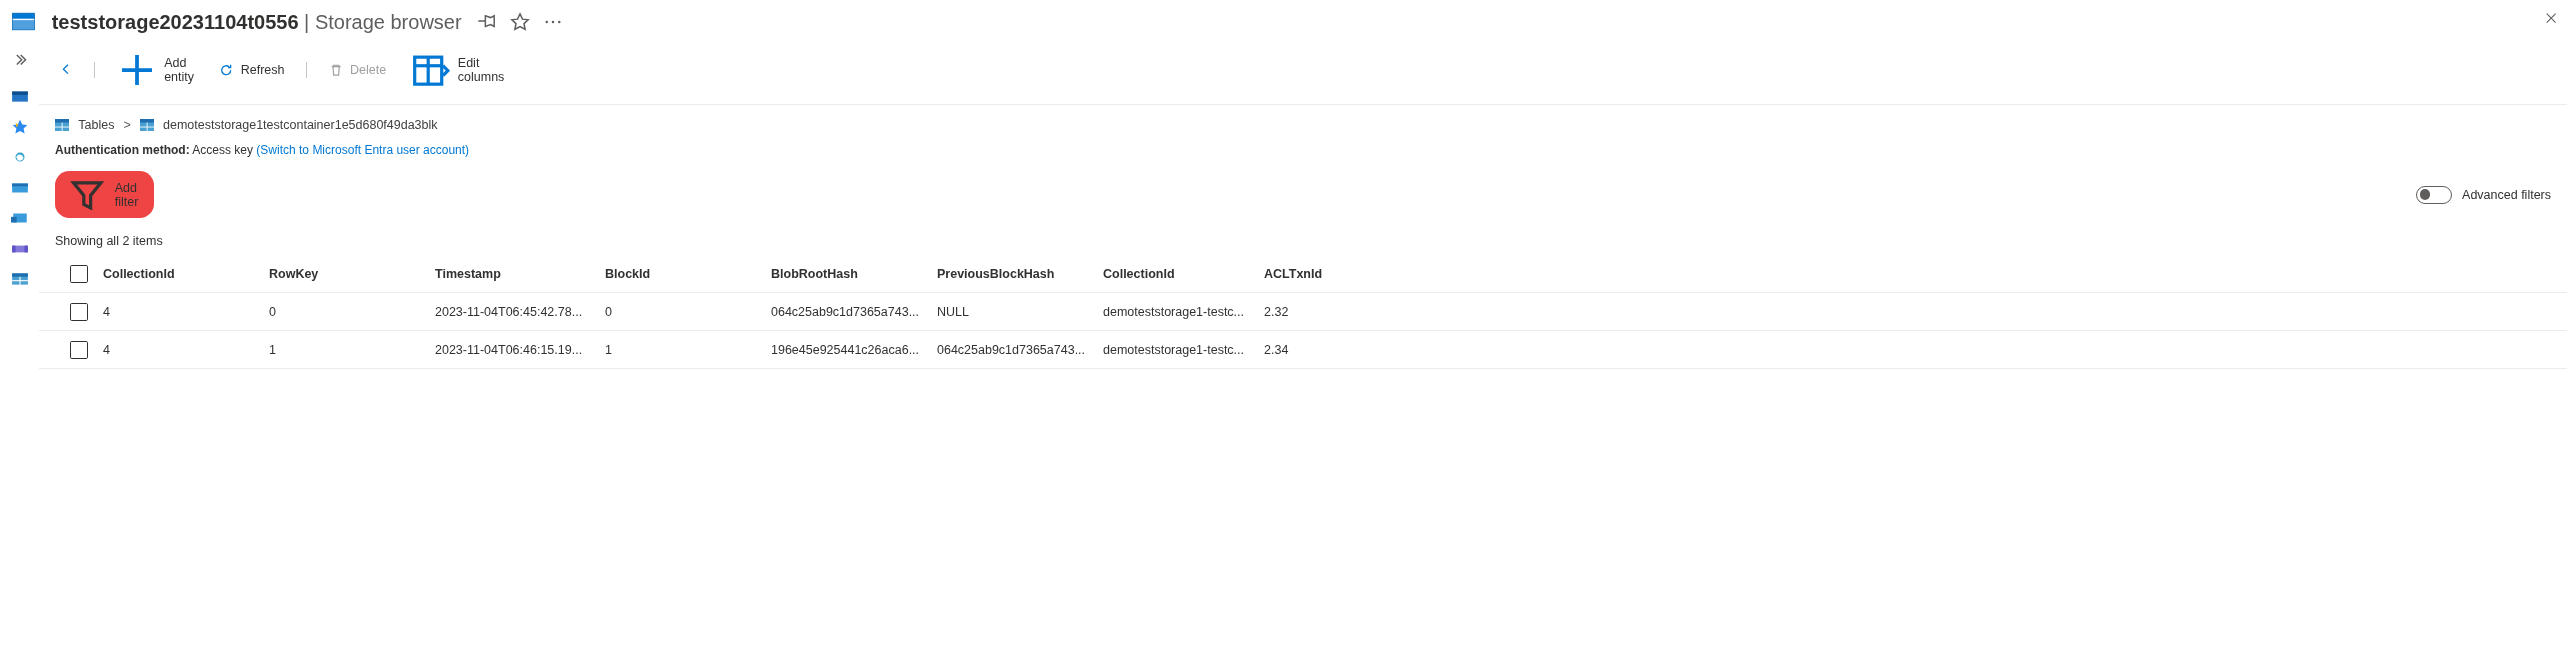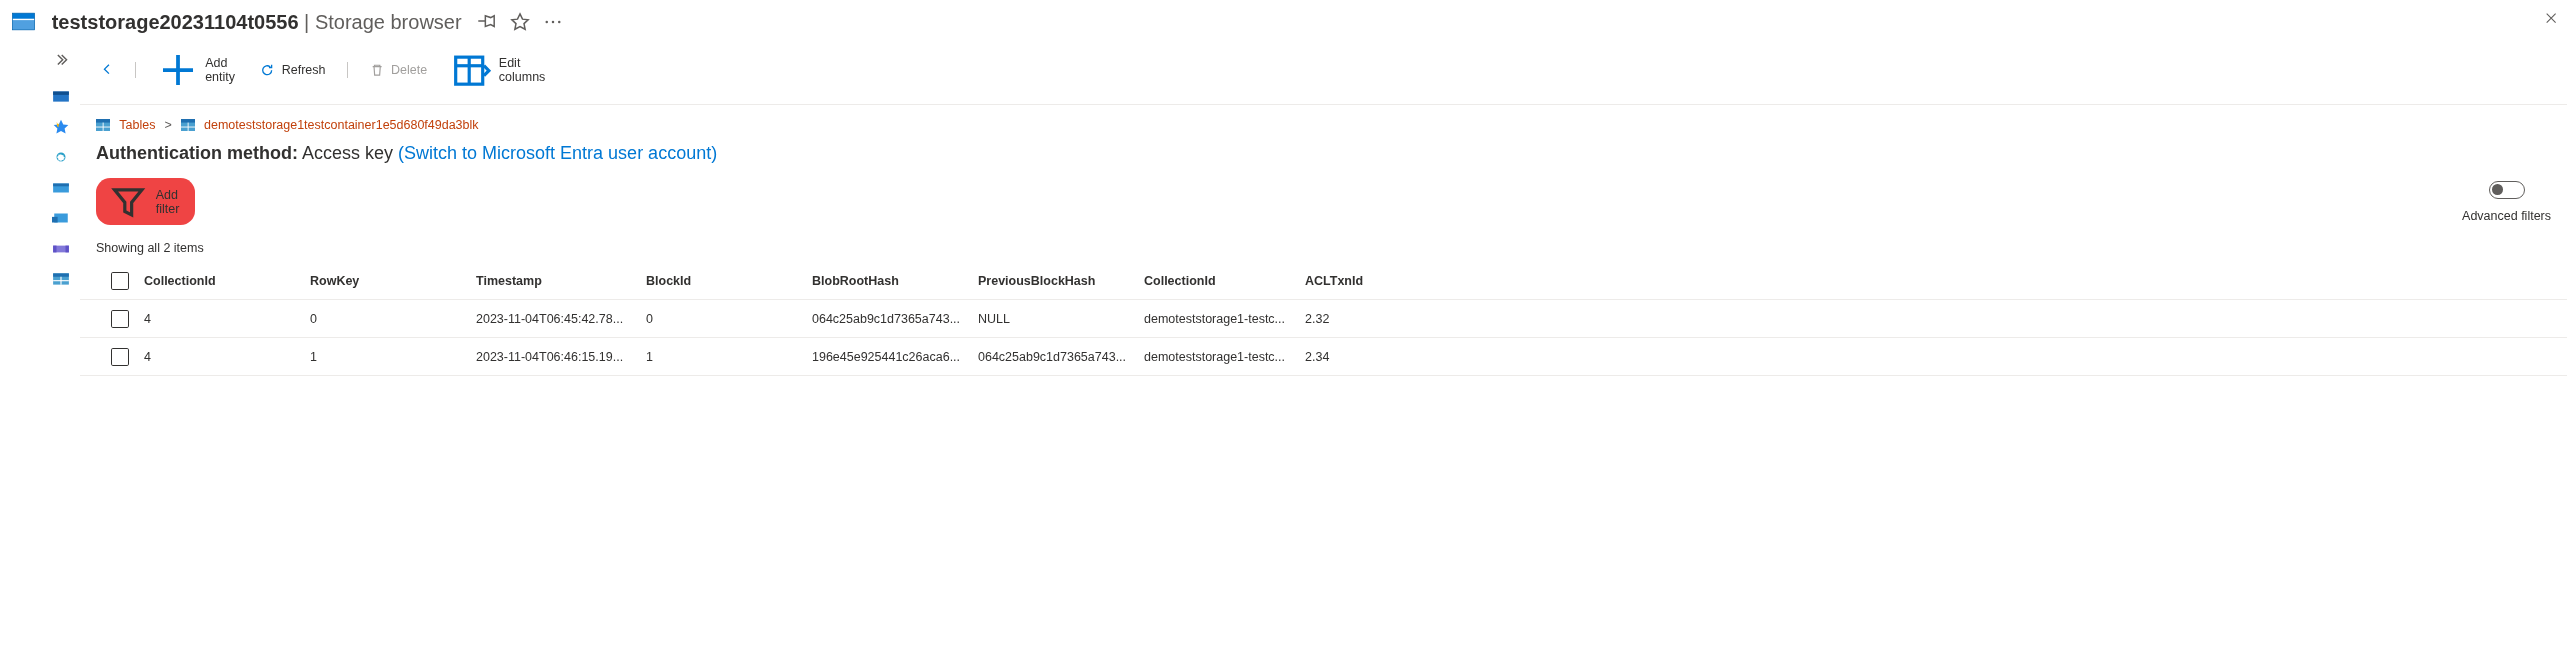--- a/index.html
+++ b/index.html
@@ -11,46 +11,46 @@
 .header-title-row { display: flex; align-items: center; gap: 10.7px; }
 .header-title { font-size: 20px; font-weight: 600; color: #323130; }
 .header-title .light { font-weight: 400; color: #605e5c; }
 .header-actions { display: flex; align-items: center; gap: 12.5px; margin-left: 5.4px; }
 .icon-btn { display: inline-flex; align-items: center; justify-content: center; width: 20px; height: 20px; cursor: pointer; color: #605e5c; }
 .header-sub { display: flex; align-items: center; gap: 14.3px; margin-top: 3.6px; font-size: 11.6px; color: #605e5c; }
 .header-sub .divider { width:0.9px; height:12.5px; background:#c8c6c4; }
 .info-i { width:12.5px; height:12.5px; border-radius:50%; background:#0078d4; color:#fff; font-size:9px; display:inline-flex; align-items:center; justify-content:center; font-style:italic; font-weight:bold; margin-right:3.6px; }
 .close-x { position:absolute; right:18px; top:10.7px; cursor:pointer; color:#605e5c; font-size:16px; }
 
-.layout { display:flex;margin-left:41px; }
+.layout { display:flex; }
 .rail { width:39px; display:flex; flex-direction:column; align-items:center; padding-top:5.4px; gap:12.5px; }
 .rail-expand { color:#605e5c; padding:3.6px 0 7.2px; cursor:pointer; }
 .rail-icon { width:18px; height:18px; display:flex; align-items:center; justify-content:center; cursor:pointer; }
 
 .content { flex:1; min-width:0; padding-right:9px; }
 .toolbar { display:flex; align-items:center; padding:3.6px 0 10.7px 16px; border-bottom:0.9px solid #edebe9; gap:7.2px; }
 .tb-back { color:#0078d4; padding:1.8px 9px 1.8px 3.6px; cursor:pointer; }
 .tb-sep { width:0.9px; height:16px; background:#c8c6c4; margin:0 5.4px; }
 .tb-btn { display:inline-flex; align-items:center; gap:7.2px; padding:3.6px 9px; cursor:pointer; color:#323130; }
 .tb-btn.disabled { color:#a19f9d; cursor:default; }
 .tb-btn svg { color:#0078d4; }
 .tb-btn.disabled svg { color:#a19f9d; }
 
 .crumbs { display:flex; align-items:center; gap:9px; padding:12.5px 0 0 16px; font-size:12.5px; }
-.crumb-link { color:#c2410c; cursor:pointer; }
+.crumb-link { color:#404040; cursor:pointer; }
 .crumb-sep { color:#605e5c; }
 .table-ico { width:14.3px; height:12.5px; display:inline-flex; }
 
-.auth-row { padding:10.7px 0 0 16px; font-size:18px; }
+.auth-row { padding:10.7px 0 0 16px; font-size:12px; }
 .auth-row b { font-weight:600; }
 .auth-row .link { color:#0078d4; cursor:pointer; }
 
 .filter-row { display:flex; align-items:center; padding:14.3px 16px 0 16px; }
 .add-filter { display:inline-flex; align-items:center; gap:9px; background:#ef4444; border-radius:14.3px; padding:5.4px 14.3px; cursor:pointer; color:#323130; }
-.adv-wrap { margin-left:auto; display:flex; align-items:center; gap:10px;flex-direction:column; }
+.adv-wrap { margin-left:auto; display:flex; align-items:center; gap:10px; }
 .toggle { width:36px; height:18px; border-radius:9px; border:0.9px solid #605e5c; background:#fff; position:relative; cursor:pointer; }
 .toggle-knob { width:10.7px; height:10.7px; border-radius:50%; background:#605e5c; position:absolute; left:2.7px; top:2.7px; }
 
 .count-row { padding:16px 0 7.2px 16px; font-size:12.5px; }
 
 .grid { width:100%; }
 .grid-row { display:flex; align-items:center; border-bottom:0.9px solid #edebe9; padding:0 0 0 16px; height:38px; }
 .grid-head { font-weight:600; }
 .col-check { width:48px; display:flex; justify-content:center; }
 .chk { width:18px; height:18px; border:0.9px solid #323130; border-radius:1.8px; cursor:pointer; background:#fff; }

